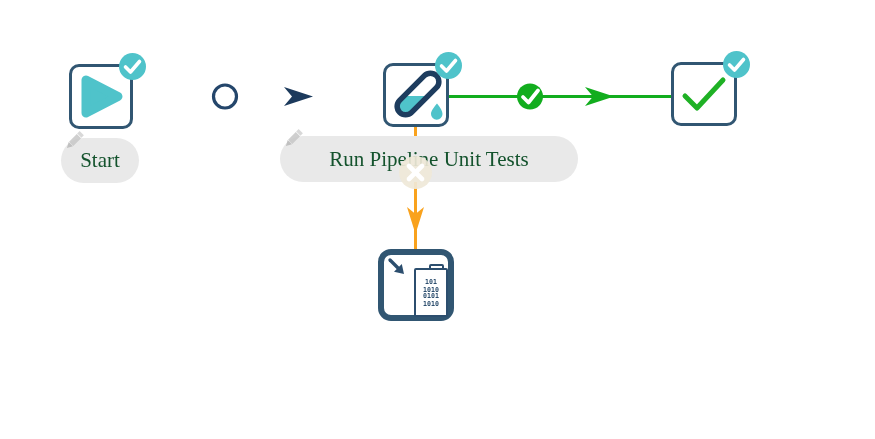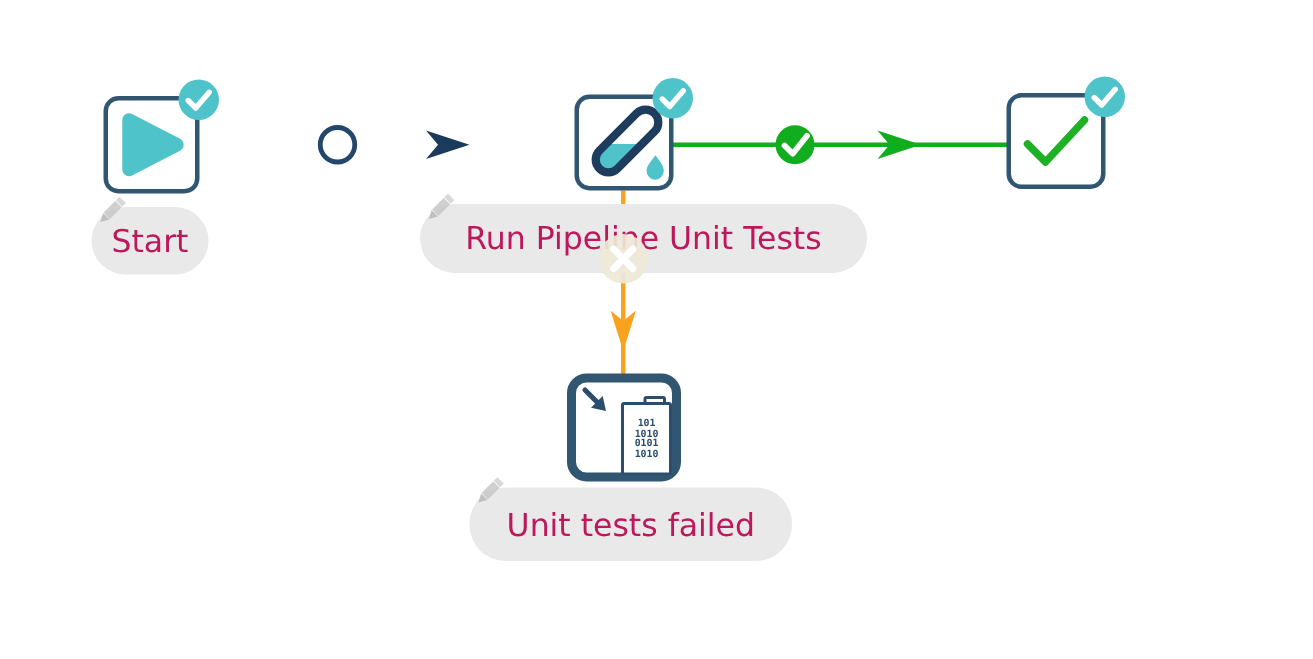--- a/index.html
+++ b/index.html
@@ -6,21 +6,21 @@
   body{width:875px;height:439px;background:#ffffff;overflow:hidden;
        font-family:"DejaVu Sans","Liberation Sans",sans-serif;}
   .canvas{position:relative;width:875px;height:439px;background:#ffffff;}
   .edges{position:absolute;left:0;top:0;z-index:1;}
   .node{position:absolute;background:#fff;border:3px solid #315672;border-radius:10px;z-index:2;}
   .node-icon-svg{position:absolute;left:0;top:0;}
   .badge{position:absolute;right:-16px;top:-14px;width:27px;height:27px;border-radius:50%;
          background:#4fc3ca;z-index:3;}
   .pill{position:absolute;background:#e9e9e9;border-radius:24px;z-index:3;
         display:flex;align-items:center;justify-content:center;
-        font-size:21px;color:#be185d;white-space:nowrap;}
+        font-size:21px;color:#14532d;white-space:nowrap;font-family:Liberation Serif, serif;}
   .pencil{position:absolute;left:0px;top:-10px;opacity:.85;z-index:4;}
   .xbadge{position:absolute;left:399px;top:156px;width:33px;height:33px;border-radius:50%;
           background:rgba(239,232,216,.92);z-index:4;}
   .node-abort{left:378px;top:249px;width:64px;height:60px;border-width:6px;border-radius:13px;}
   .page-bump{position:absolute;left:45px;top:9px;width:11px;height:10px;background:#fff;
              border:2.5px solid #2c4e6e;border-radius:2px;z-index:1;}
   .page{position:absolute;left:30px;top:13px;width:30px;height:45px;background:#fff;
         border:2.5px solid #2c4e6e;border-radius:2px;z-index:2;
         display:flex;align-items:center;justify-content:center;}
   .binary{font-family:"DejaVu Sans Mono","Liberation Mono",monospace;font-weight:bold;
@@ -125,30 +125,20 @@
       <g transform="rotate(45 13 13)">
         <rect x="10" y="2" width="6" height="3.5" fill="#d2d2d2"></rect>
         <rect x="10" y="6" width="6" height="11" fill="#c7c7c7"></rect>
         <polygon points="10,17.5 16,17.5 13,23" fill="#b9b9b9"></polygon>
       </g>
     </svg>
     <span>Run Pipeline Unit Tests</span>
   </div>
 
 
-  <div class="pill" style="left:313px;top:325px;width:215px;height:49px;">
-    <svg class="pencil" width="26" height="26" viewBox="0 0 26 26">
-      <g transform="rotate(45 13 13)">
-        <rect x="10" y="2" width="6" height="3.5" fill="#d2d2d2"></rect>
-        <rect x="10" y="6" width="6" height="11" fill="#c7c7c7"></rect>
-        <polygon points="10,17.5 16,17.5 13,23" fill="#b9b9b9"></polygon>
-      </g>
-    </svg>
-    <span>Unit tests failed</span>
-  </div>
 
   <div class="xbadge">
     <svg width="33" height="33" viewBox="0 0 33 33">
       <line x1="10" y1="10" x2="23" y2="23" stroke="#ffffff" stroke-width="4.6" stroke-linecap="round"></line>
       <line x1="23" y1="10" x2="10" y2="23" stroke="#ffffff" stroke-width="4.6" stroke-linecap="round"></line>
     </svg>
   </div>
 
 </div>
 

